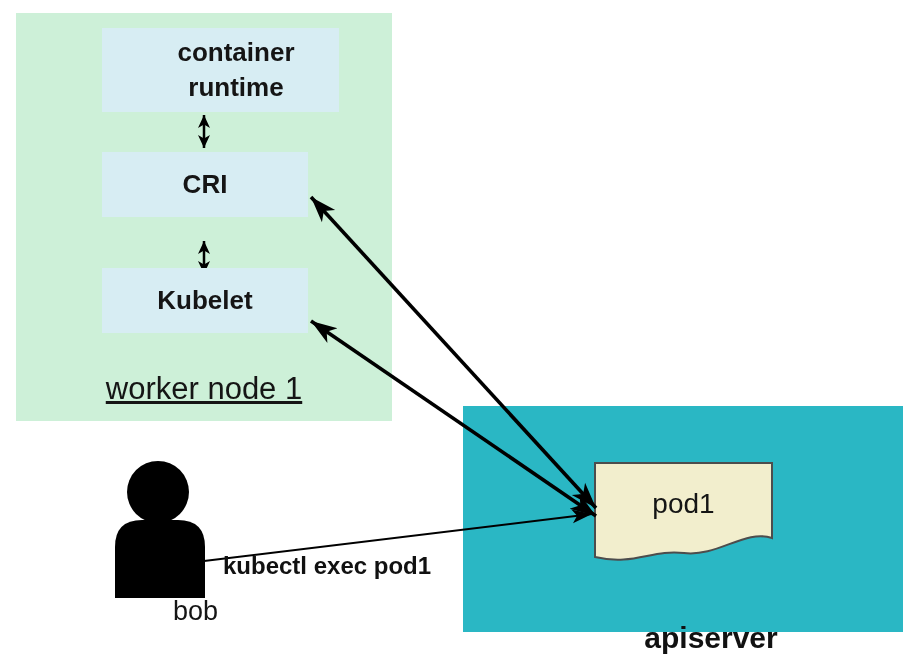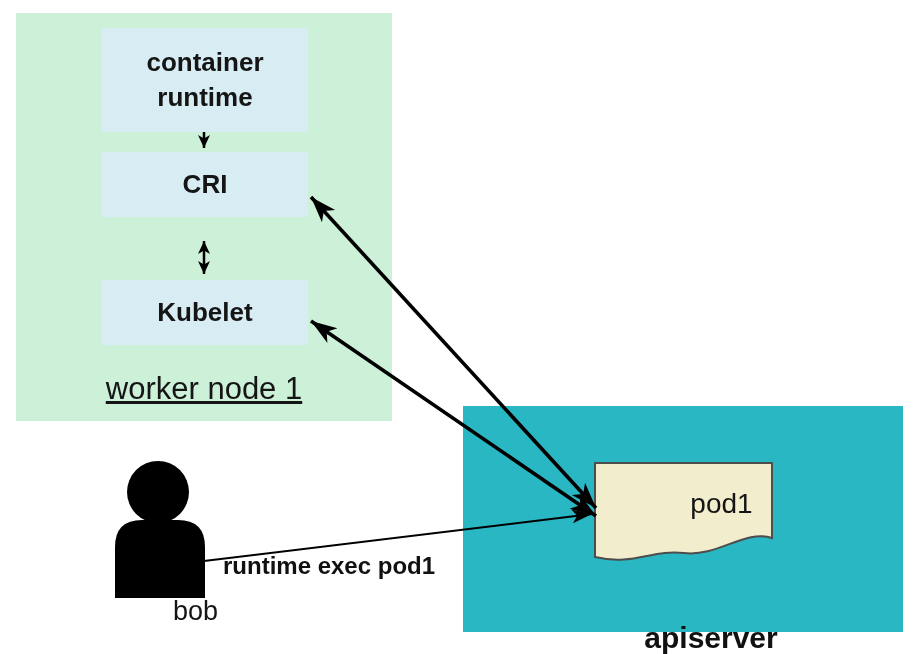--- a/index.html
+++ b/index.html
@@ -23,23 +23,23 @@
   .comp-box {
     position: absolute;
     left: 102px; width: 206px; height: 65px;
     background: #d7edf3;
     display: flex; align-items: center; justify-content: center;
     text-align: center;
     font-weight: bold; font-size: 26px; line-height: 1.35;
     color: #151515;
     z-index: 3;
   }
-  .comp-runtime { top: 28px; height: 104px; }
+  .comp-runtime { top: 28px; height: 84px; padding-left: 31px; }
   .comp-cri     { top: 152px; }
-  .comp-kubelet { top: 280px; }
+  .comp-kubelet { top: 268px; }
   .worker-node-label {
     position: absolute;
     left: 16px; top: 371px; width: 376px;
     text-align: center;
     font-size: 31px; font-weight: normal;
     color: #151515;
     z-index: 3;
     text-decoration: underline;
   }
 
@@ -59,21 +59,20 @@
     z-index: 3;
     margin-top: 39px;
   }
   .pod1-label {
     position: absolute;
     left: 595px; top: 463px; width: 177px; height: 82px;
     display: flex; align-items: center; justify-content: center;
     font-size: 28px; font-weight: normal;
     color: #151515;
     z-index: 4;
-    padding-left: 38px;
   }
 
   
   .bob-label {
     position: absolute;
     left: 108px; top: 596px; width: 110px;
     text-align: right;
     font-size: 27px; font-weight: normal;
     color: #151515;
     z-index: 3;
@@ -137,15 +136,15 @@
     <line x1="204" y1="241" x2="204" y2="274" stroke="#000000" stroke-width="2.5" marker-start="url(#ah-small)" marker-end="url(#ah-small)"></line>
 
     <g fill="#000000">
       <circle cx="158" cy="492" r="31"></circle>
       <path d="M115,598 L115,547 Q115,520 142,520 L178,520 Q205,520 205,547 L205,598 Z"></path>
     </g>
   </svg>
 
   <div class="pod1-label">pod1</div>
   <div class="bob-label">bob</div>
-  <div class="command-label">runtime exec pod1</div>
+  <div class="command-label">kubectl exec pod1</div>
 
 </div>
 
 </body></html>

